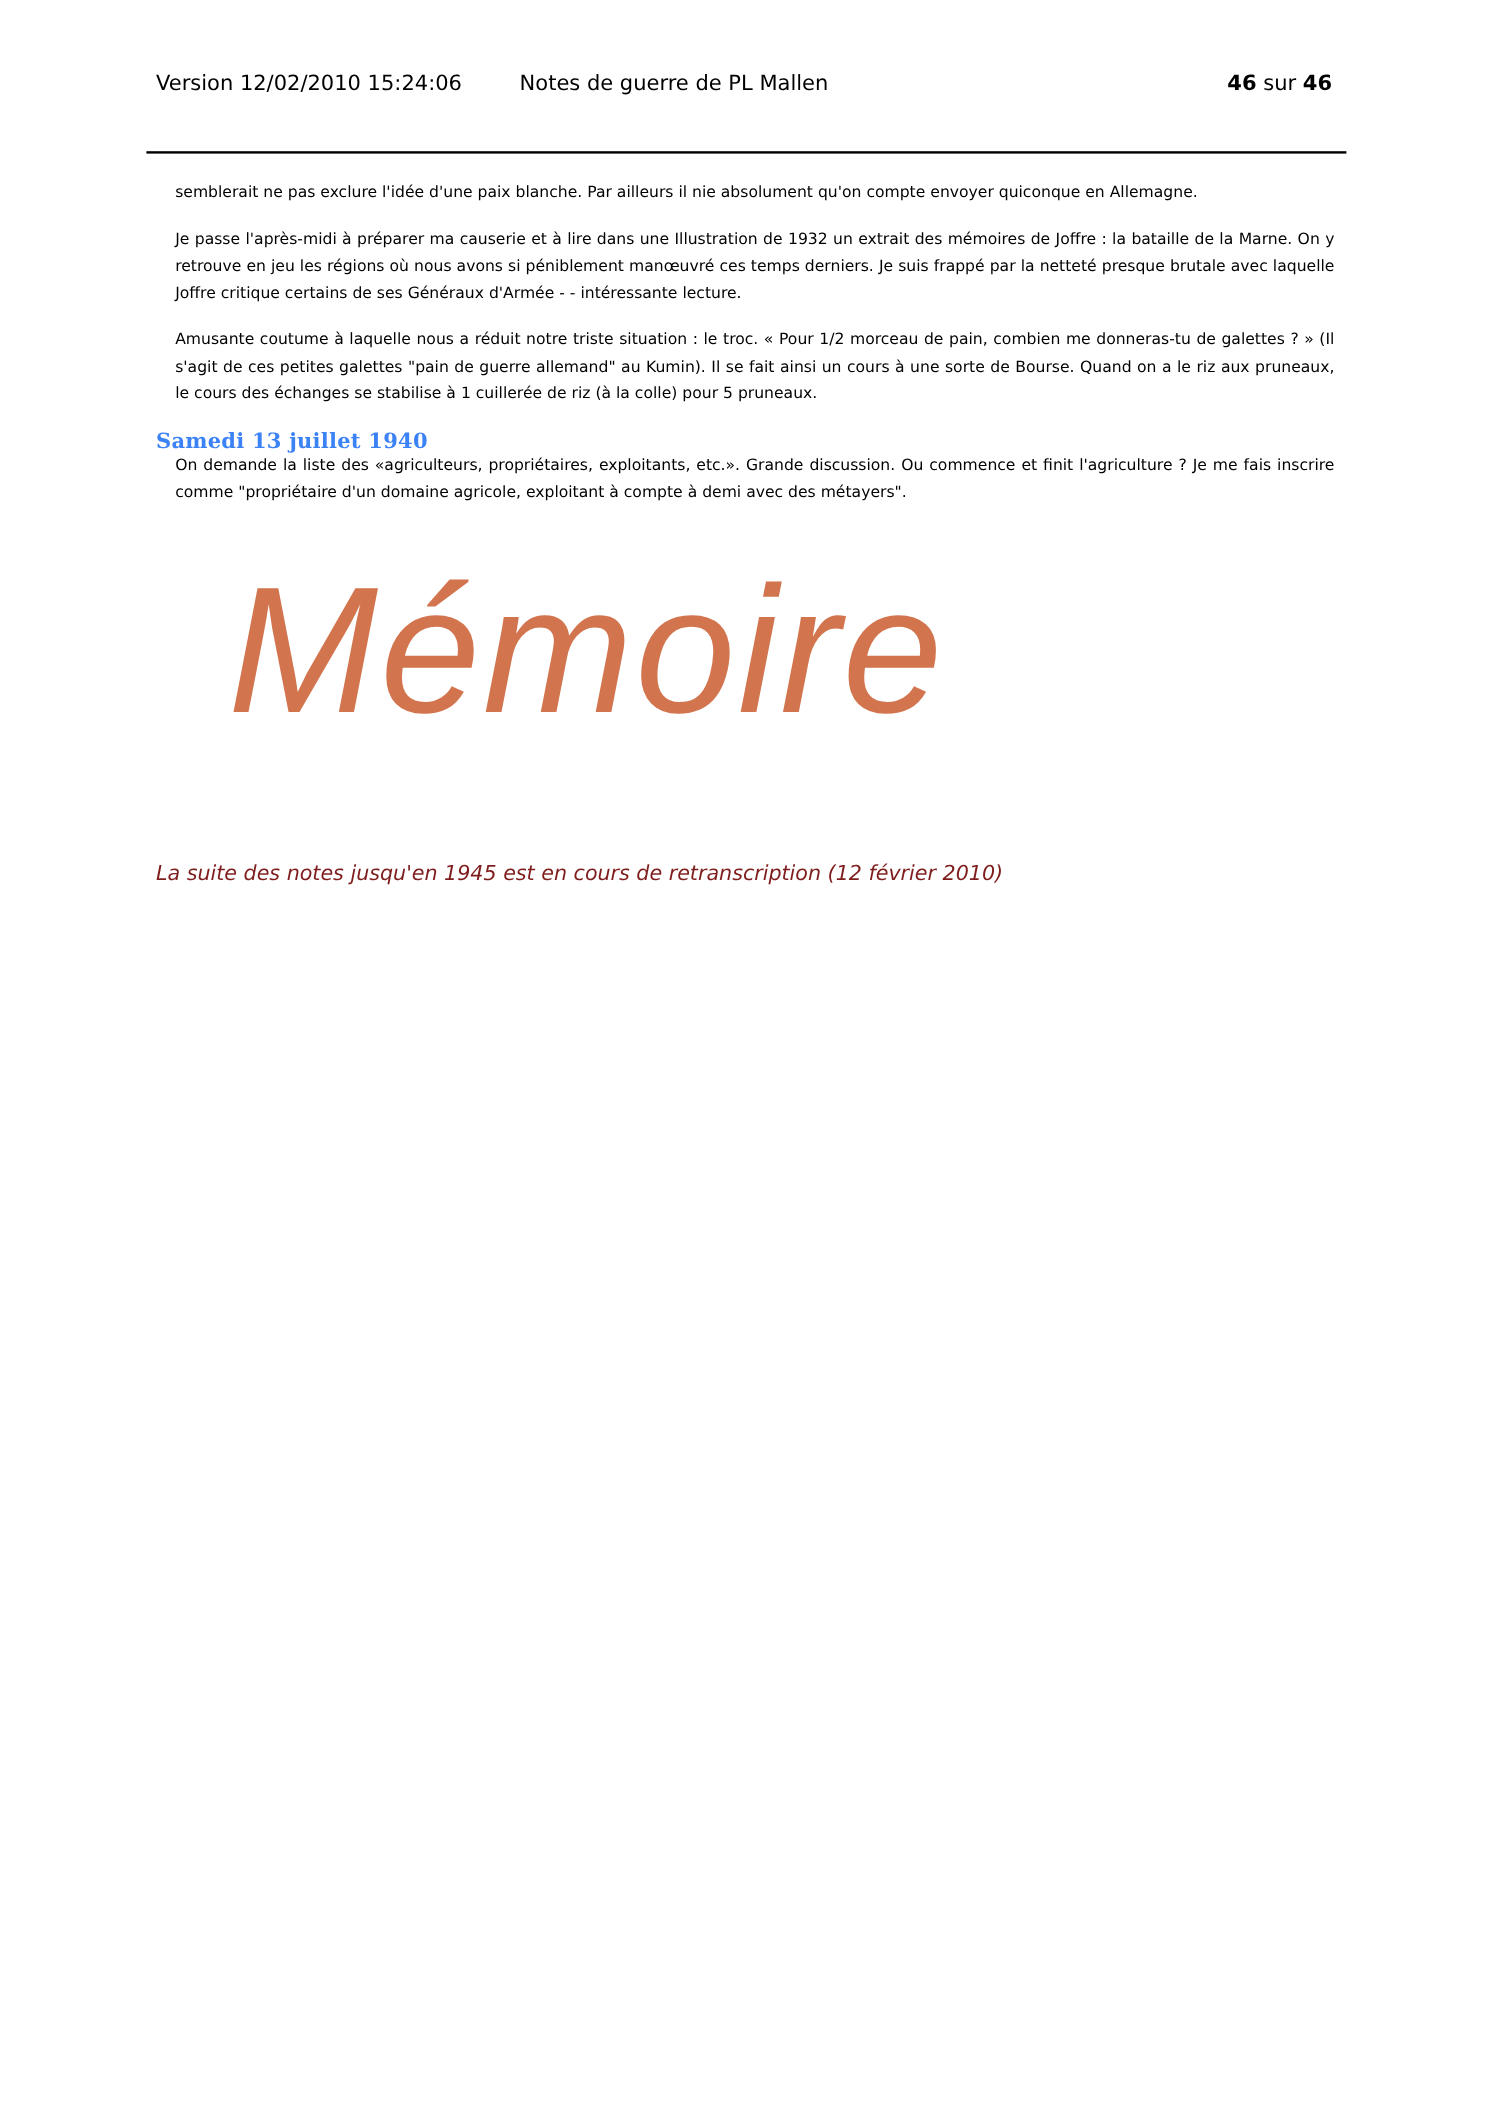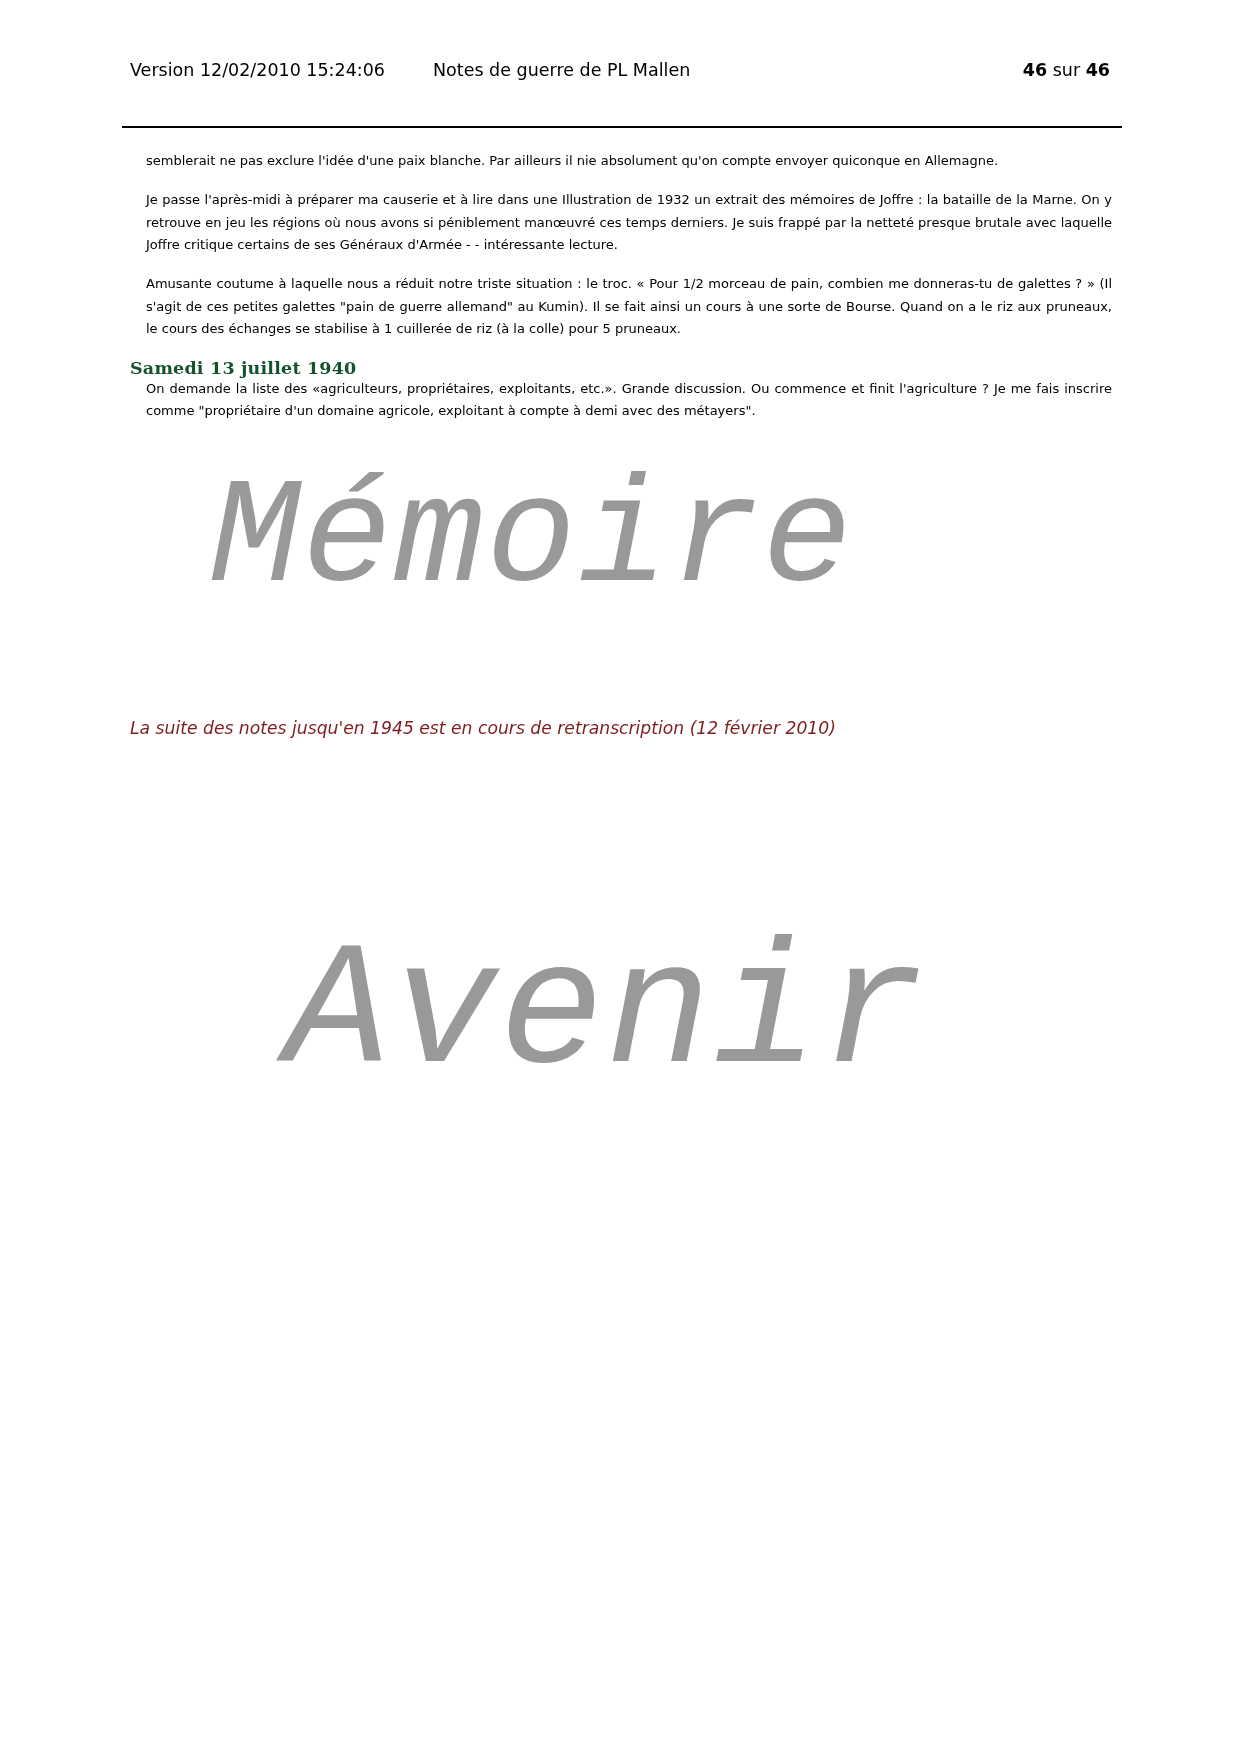--- a/index.html
+++ b/index.html
@@ -29,28 +29,27 @@
     position: absolute;
     left: 0;
     top: 0;
     width: 1241px;
     height: 1755px;
     pointer-events: none;
     z-index: 1;
   }
   .wm-word {
     position: absolute;
-    font-family: Liberation Mono, monospace;
+    font-family: Liberation Sans, sans-serif;
     font-style: italic;
     font-weight: 400;
-    color: #737373;
+    color: #c2410c;
     opacity: 0.72;
     white-space: nowrap;
     letter-spacing: 2px;
-    margin-left: 20px;
   }
   .wm-1 {
     left: 190px;
     top: 455px;
     font-size: 150px;
   }
   .wm-2 {
     left: 455px;
     top: 725px;
     font-size: 120px;
@@ -124,21 +123,21 @@
     text-justify: inter-word;
     color: #000;
   }
   p.para:last-child { margin-bottom: 0; }
 
   h2.day-heading {
     margin: 10px 0 0 0;
     font-family: "DejaVu Serif", serif;
     font-size: 17.5px;
     font-weight: 700;
-    color: #14532d;
+    color: #3b82f6;
     letter-spacing: 0.2px;
   }
 
   .closing-note {
     position: absolute;
     left: 130px;
     top: 715px;
     width: 982px;
     font-size: 17.2px;
     font-style: italic;
@@ -146,21 +145,20 @@
     color: #7f1d1d;
   }
 </style>
 </head>
 <body>
 
 <div class="page">
 
   <div class="watermark">
     <div class="wm-word wm-1">Mémoire</div>
-    <div class="wm-word wm-3">Avenir</div>
   </div>
 
   <div class="content">
 
     <div class="header">
       <span class="header-left">Version 12/02/2010 15:24:06</span>
       <span class="header-center">Notes de guerre de PL Mallen</span>
       <span class="header-right"><b>46</b><span> sur </span><b>46</b></span>
     </div>
 

